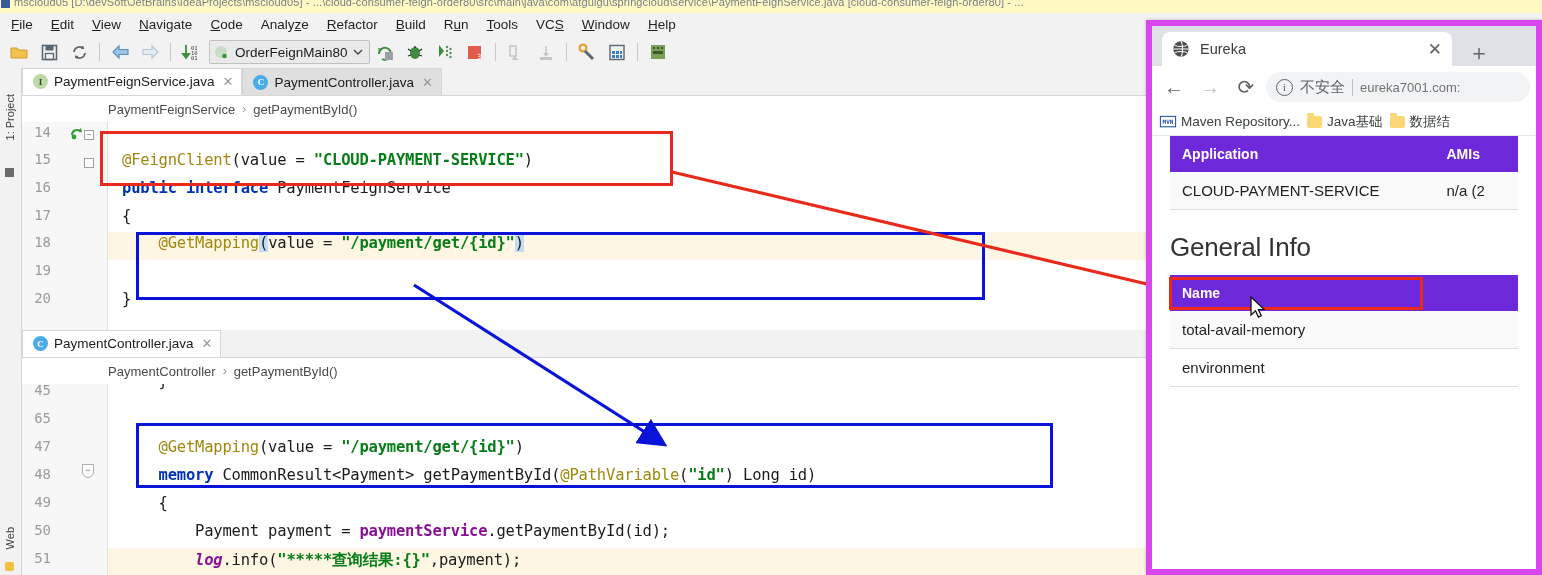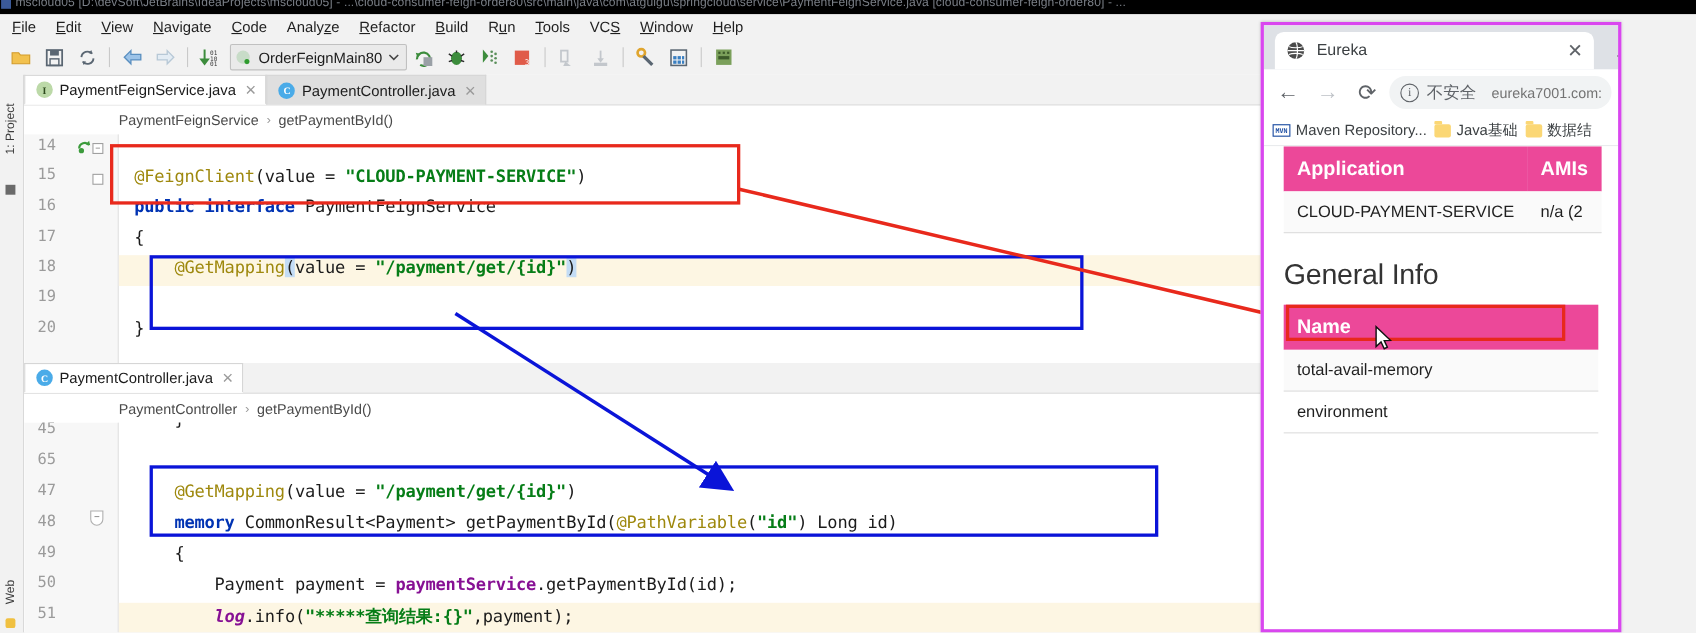--- a/index.html
+++ b/index.html
@@ -5,21 +5,21 @@
   * { box-sizing: border-box; margin:0; padding:0; }
   html,body { width:1542px; height:575px; overflow:hidden; background:#f2f2f2;
               font-family:"Liberation Sans", sans-serif; }
 
   #root { position:relative; width:1542px; height:575px; }
 
   
   #ide { position:absolute; inset:0; background:#f2f2f2; }
 
   .titlebar{ position:absolute; top:0; left:0; width:1542px; height:13px;
-             background:#000000; overflow:hidden;text-align:center; }
+             background:#fef9c3; overflow:hidden;text-align:center; }
   .titlebar .tt{ position:absolute; top:-4px; left:14px; font-size:11px; color:#7a7f87;
                  white-space:nowrap; letter-spacing:.1px; }
   .titlebar .sq{ position:absolute; left:1px; top:-1px; width:9px; height:9px;
                  background:#3b5998; }
 
   .menubar{ position:absolute; top:13px; left:0; width:1542px; height:22px;
             background:#f2f2f2; display:flex; align-items:center; padding-left:2px; }
   .menubar .mi{ font-size:13.5px; color:#1f1f1f; padding:2px 9px; white-space:nowrap; }
   .menubar .mi u{ text-decoration:underline; }
 
@@ -83,22 +83,22 @@
   .fld{ color:#871094; font-weight:bold; }       
   .itl{ color:#871094; font-style:italic; font-weight:bold; }
   .sel{ background:#c3dcf5; }
 
   
   .hlbox{ position:absolute; pointer-events:none; }
   .redbox{ border:3px solid #e8291c; }
   .bluebox{ border:3px solid #0a14d8; }
 
   
-  #browser{ position:absolute; left:1146px; top:20px; width:328px; height:555px;
-            background:#fff; border:3px solid #d946ef; overflow:hidden;
+  #browser{ position:absolute; left:1146px; top:20px; width:396px; height:555px;
+            background:#fff; border:6px solid #d946ef; overflow:hidden;
             box-shadow:0 0 3px rgba(0,0,0,.25); }
   .chrome-top{ height:40px; background:#dee1e6; position:relative; }
   .btab{ position:absolute; left:10px; top:6px; width:290px; height:34px;
          background:#fff; border-radius:8px 8px 0 0; display:flex; align-items:center;
          padding:0 10px; gap:10px; }
   .btab .fav{ width:18px; height:18px; }
   .btab .ttl{ font-size:14.5px; color:#3c4043; flex:1; white-space:nowrap; overflow:hidden; }
   .btab .cl{ font-size:17px; color:#5f6368; }
   .newtab{ position:absolute; left:316px; top:12px; font-size:22px; color:#5f6368; }
 
@@ -123,21 +123,21 @@
   .bmico{ width:16px; height:14px; flex:none; }
   .folder{ width:15px; height:12px; background:#fbd775; border-radius:2px;
            position:relative; flex:none; }
   .folder:before{ content:""; position:absolute; top:-2.5px; left:0; width:7px; height:3px;
                   background:#fbd775; border-radius:1px 1px 0 0; }
 
   .page{ position:relative; height:414px; background:#fff; padding:0 18px; overflow:hidden; }
   .page h1{ font-size:26px; font-weight:400; color:#333; margin:16px 0 12px;
             white-space:nowrap; letter-spacing:-.2px; }
   .etable{ width:100%; border-collapse:collapse; }
-  .etable thead th{ background:#ec4899; color:#fff; font-size:18px; text-align:left;
+  .etable thead th{ background:#6d28d9; color:#fff; font-size:14px; text-align:left;
                     padding:10px 12px; font-weight:bold; }
   .etable tbody td{ font-size:15px; color:#1f1f1f; padding:10px 12px;
                     border-bottom:1px solid #ddd; white-space:nowrap; }
   .etable tbody tr:nth-child(odd) td{ background:#fafafa; }
 
   svg{ display:block; overflow:visible; }
 </style>
 </head>
 <body>
 

